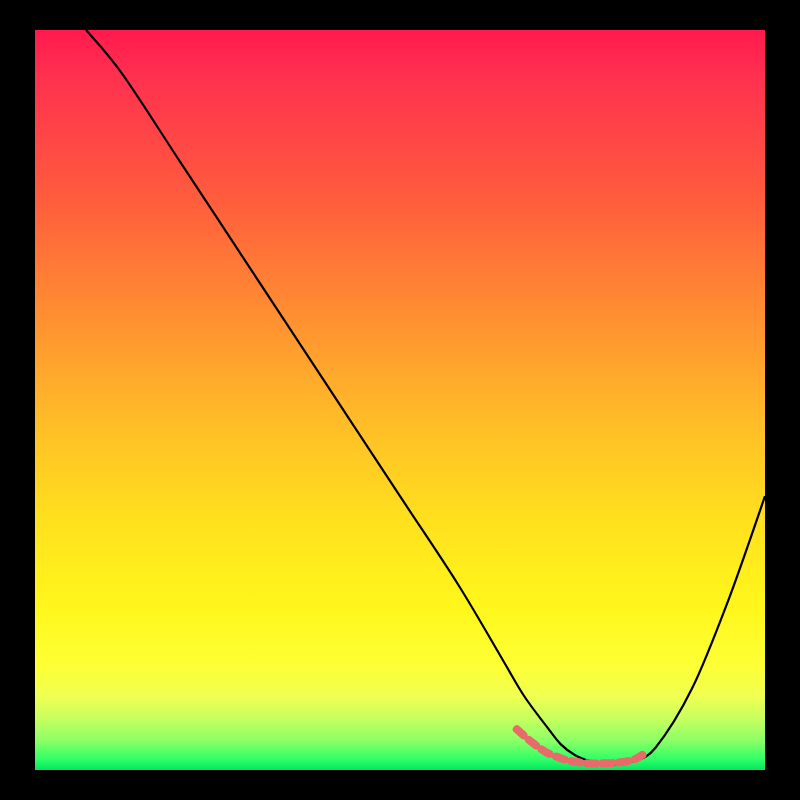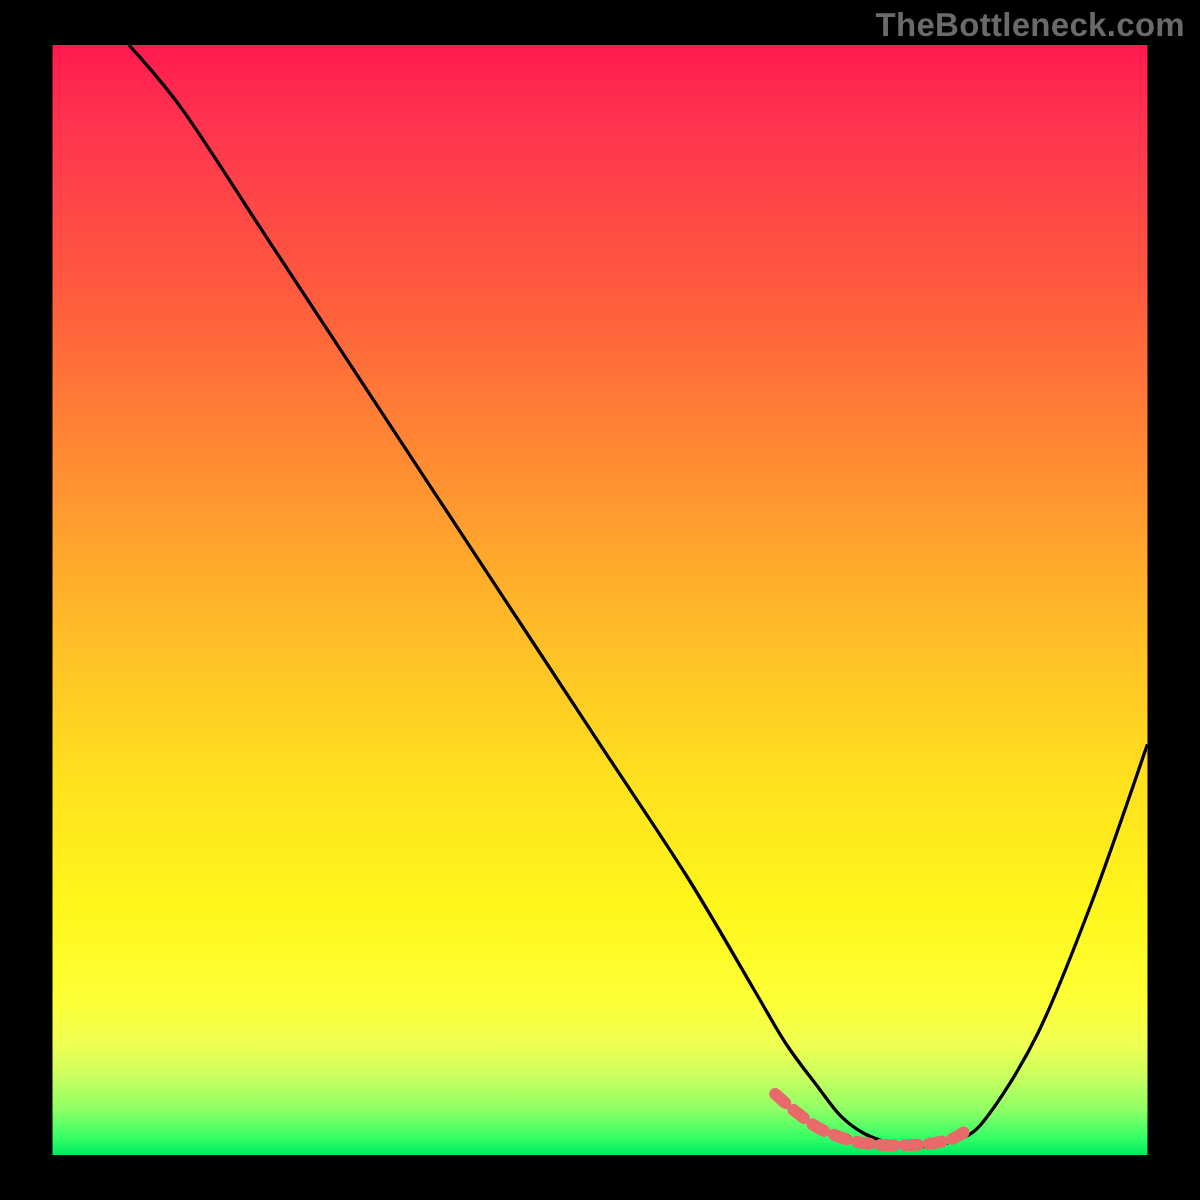--- a/index.html
+++ b/index.html
@@ -63,21 +63,20 @@
     height: 100%;
     z-index: 3;
     overflow: visible;
   }
 </style>
 </head>
 <body>
 
 <div class="frame">
 
-  <div class="watermark">TheBottleneck.com</div>
 
   <div class="plot-area">
     <div class="gradient"></div>
 
     <svg class="curve" viewBox="0 0 730 740" preserveAspectRatio="none">
       <path fill="none" stroke="#000000" stroke-width="2.2" d="M 51.1 0.0 C 57.2 7.4, 71.8 22.2, 87.6 44.4 C 103.4 66.6, 124.1 99.9, 146.0 133.2 C 167.9 166.5, 194.7 207.2, 219.0 244.2 C 243.3 281.2, 267.7 318.2, 292.0 355.2 C 316.3 392.2, 343.1 432.9, 365.0 466.2 C 386.9 499.5, 406.4 527.9, 423.4 555.0 C 440.4 582.1, 456.3 610.5, 467.2 629.0 C 478.1 647.5, 481.8 654.9, 489.1 666.0 C 496.4 677.1, 504.9 687.6, 511.0 695.6 C 517.1 703.6, 520.7 709.2, 525.6 714.1 C 530.5 719.0, 535.3 722.4, 540.2 725.2 C 545.1 728.0, 549.9 729.6, 554.8 731.1 C 559.7 732.6, 564.5 733.6, 569.4 734.1 C 574.3 734.6, 579.1 734.6, 584.0 734.1 C 588.9 733.6, 592.5 733.8, 598.6 731.1 C 604.7 728.4, 610.8 729.9, 620.5 717.8 C 630.2 705.7, 644.8 683.3, 657.0 658.6 C 669.2 633.9, 681.3 601.9, 693.5 569.8 C 705.7 537.7, 723.9 483.5, 730.0 466.2"></path>
       <path fill="none" stroke="#e86a6a" stroke-width="8" stroke-linecap="round" stroke-dasharray="9 7" d="M 481.8 699.3 C 484.2 701.4, 491.5 708.1, 496.4 711.9 C 501.3 715.7, 506.1 719.5, 511.0 722.2 C 515.9 725.0, 522.0 726.8, 525.6 728.2 C 529.3 729.5, 530.5 729.8, 532.9 730.4 C 535.3 731.0, 536.6 731.4, 540.2 731.9 C 543.9 732.4, 549.9 733.1, 554.8 733.3 C 559.7 733.6, 564.5 733.5, 569.4 733.3 C 574.3 733.2, 579.1 733.2, 584.0 732.6 C 588.9 732.0, 594.9 730.8, 598.6 729.6 C 602.2 728.5, 603.5 727.4, 605.9 725.9 C 608.3 724.5, 612.0 721.6, 613.2 720.8"></path>
     </svg>
   </div>
 

